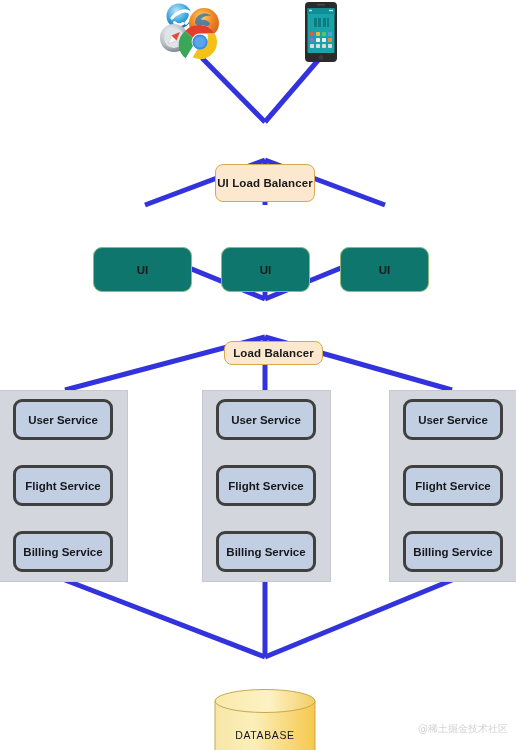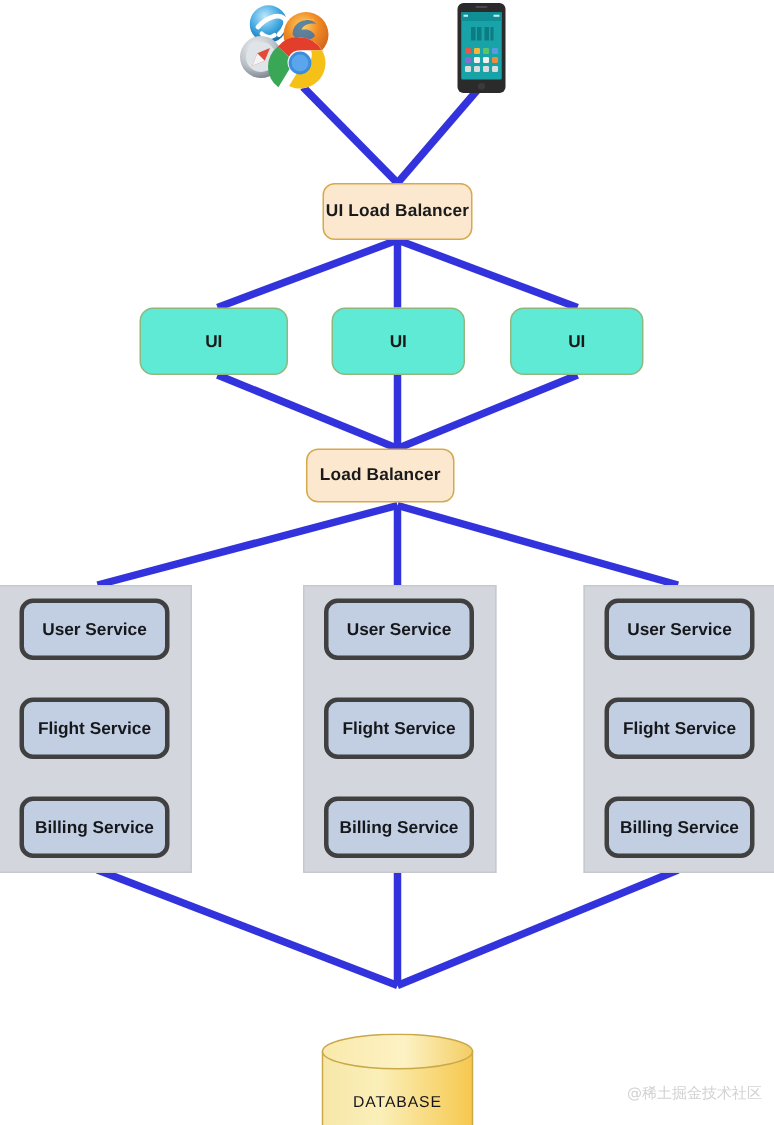--- a/index.html
+++ b/index.html
@@ -26,33 +26,34 @@
     pointer-events: none;
   }
   .node {
     position: absolute;
     box-sizing: border-box;
     display: flex;
     align-items: center;
     justify-content: center;
     text-align: center;
     z-index: 3;
+    margin-top: 42px;
   }
   .lb-box {
     background: #fce8cf;
     border: 1px solid #d6a94e;
     border-radius: 8px;
     color: #1a1a1a;
     font-size: 11.5px;
     font-weight: bold;
     letter-spacing: 0.1px;
     box-shadow: 0 0 0 0 rgba(0,0,0,0);
   }
   .ui-box {
-    background: #5eead4;
+    background: #0f766e;
     border: 1px solid #8db97e;
     border-radius: 9px;
     color: #1a1a1a;
     font-size: 11.5px;
     font-weight: bold;
   }
   .cluster {
     position: absolute;
     background: #d3d6dc;
     border: 1px solid #c6c9cf;
@@ -220,21 +221,21 @@
   <div class="node ui-box" style="left:93px; top:205px; width:99px; height:45px;">
     <span>UI</span>
   </div>
   <div class="node ui-box" style="left:221px; top:205px; width:89px; height:45px;">
     <span>UI</span>
   </div>
   <div class="node ui-box" style="left:340px; top:205px; width:89px; height:45px;">
     <span>UI</span>
   </div>
 
-  <div class="node lb-box" style="left:204px; top:299px; width:99px; height:36px;">
+  <div class="node lb-box" style="left:224px; top:299px; width:99px; height:24px;">
     <span>Load Balancer</span>
   </div>
 
   <div class="cluster" style="left:-2px; top:390px; width:128px; height:190px;"></div>
   <div class="svc-box" style="left:13px; top:399px; width:100px; height:41px;">
     <span>User Service</span>
   </div>
   <div class="svc-box" style="left:13px; top:465px; width:100px; height:41px;">
     <span>Flight Service</span>
   </div>

